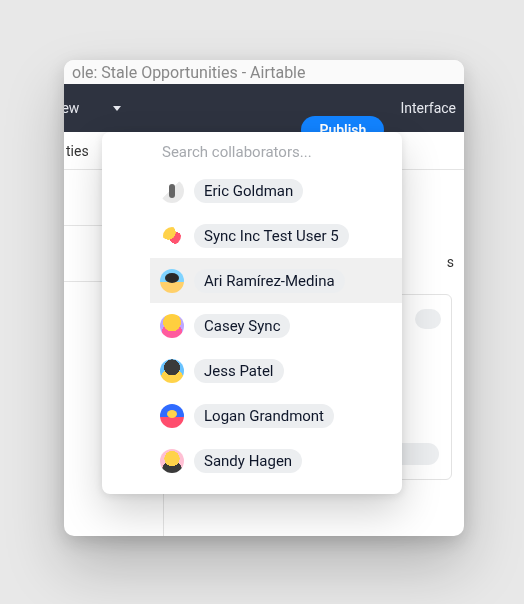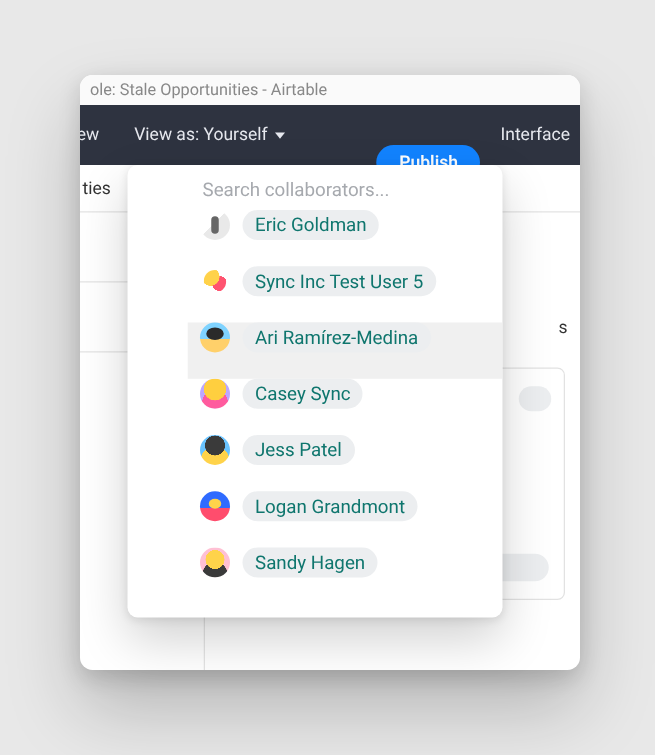--- a/index.html
+++ b/index.html
@@ -16,21 +16,21 @@
     background: #ffffff;
     border-radius: 10px;
     box-shadow: 0 30px 60px rgba(0,0,0,0.22), 0 6px 18px rgba(0,0,0,0.15);
     overflow: hidden;
   }
   .titlebar {
     height: 24px;
     display: flex; align-items: center;
     padding-left: 8px;
     background: #fafafa;
-    font-size: 13px;
+    font-size: 16px;
     color: #888;
     white-space: nowrap;
     overflow: hidden;
   }
   .topbar {
     height: 48px;
     background: #2e3340;
     display: flex; align-items: center;
     padding: 0 8px 0 0;
     color: #e6e8ee;
@@ -132,26 +132,26 @@
   }
   .dd-search {
     padding: 8px 12px 4px;
     font-size: 15px;
     color: #a6a9ae;
     height: 36px;
     display:flex; align-items:center;
   }
   .dd-list { flex:1; overflow:auto; }
   .dd-item {
-    display: flex; align-items: flex-start;
+    display: flex; align-items: center;
     height: 45px;
     padding: 0 10px;
     cursor: pointer;
     font-size: 15px;
-    color: #0f766e;
+    color: #0f172a;
   }
   .dd-item:hover, .dd-item.hover { background: #f0f0f0; }
   .avatar {
     width: 24px; height: 24px;
     border-radius: 50%;
     flex-shrink: 0;
     margin-right: 10px;
     position: relative;
     overflow: hidden;
   }
@@ -187,21 +187,20 @@
 <div class="window">
   <div class="titlebar">
     <span>ole: Stale Opportunities - Airtable</span>
   </div>
 
   <div class="topbar">
     <div class="item cut-left">
       <span>iew</span>
     </div>
     <div class="item">
-      <span>View as: Yourself</span>
       <span class="caret-down"></span>
     </div>
     <div style="flex:1"></div>
     <div class="publish">
       <span>Publish</span>
     </div>
     <div class="item" style="padding-right:0;">
       <span>Interface</span>
     </div>
   </div>

